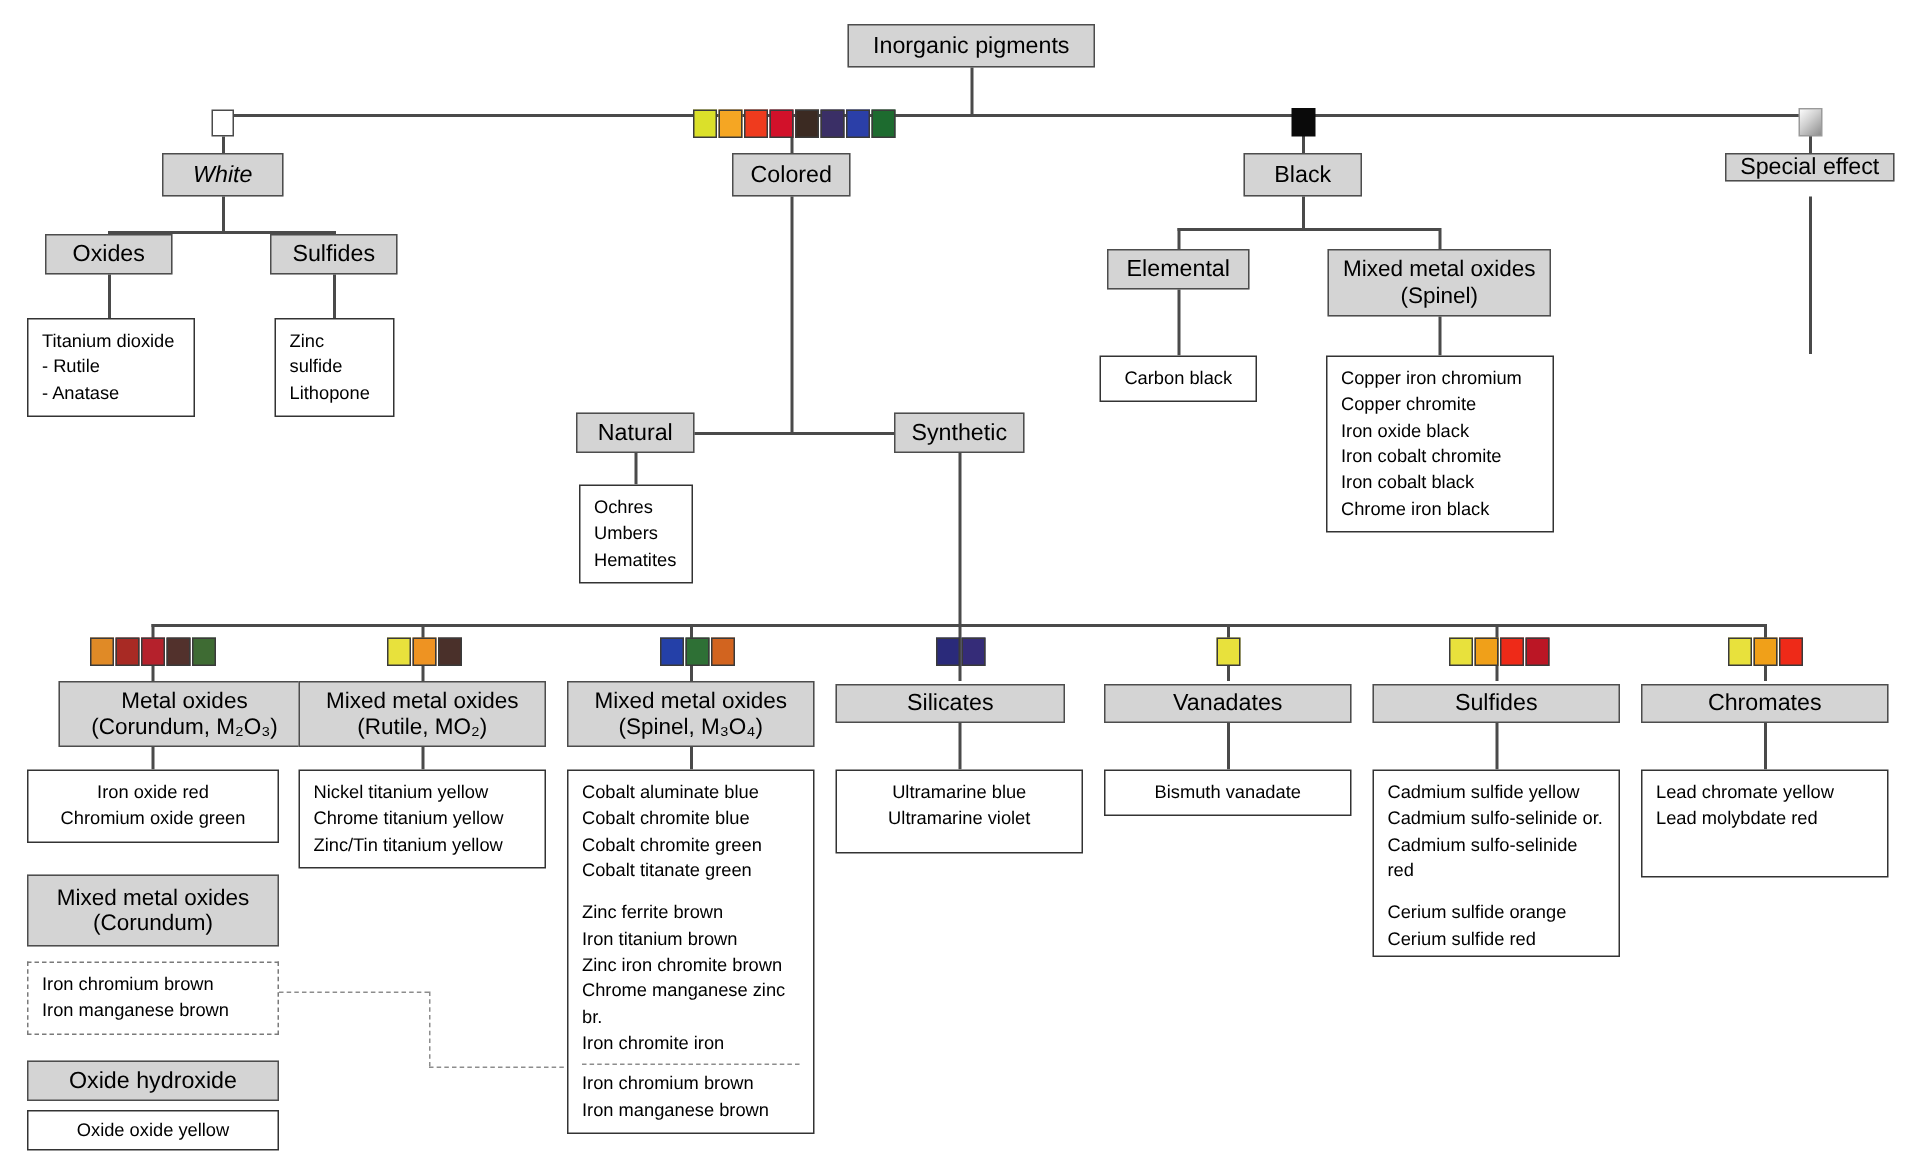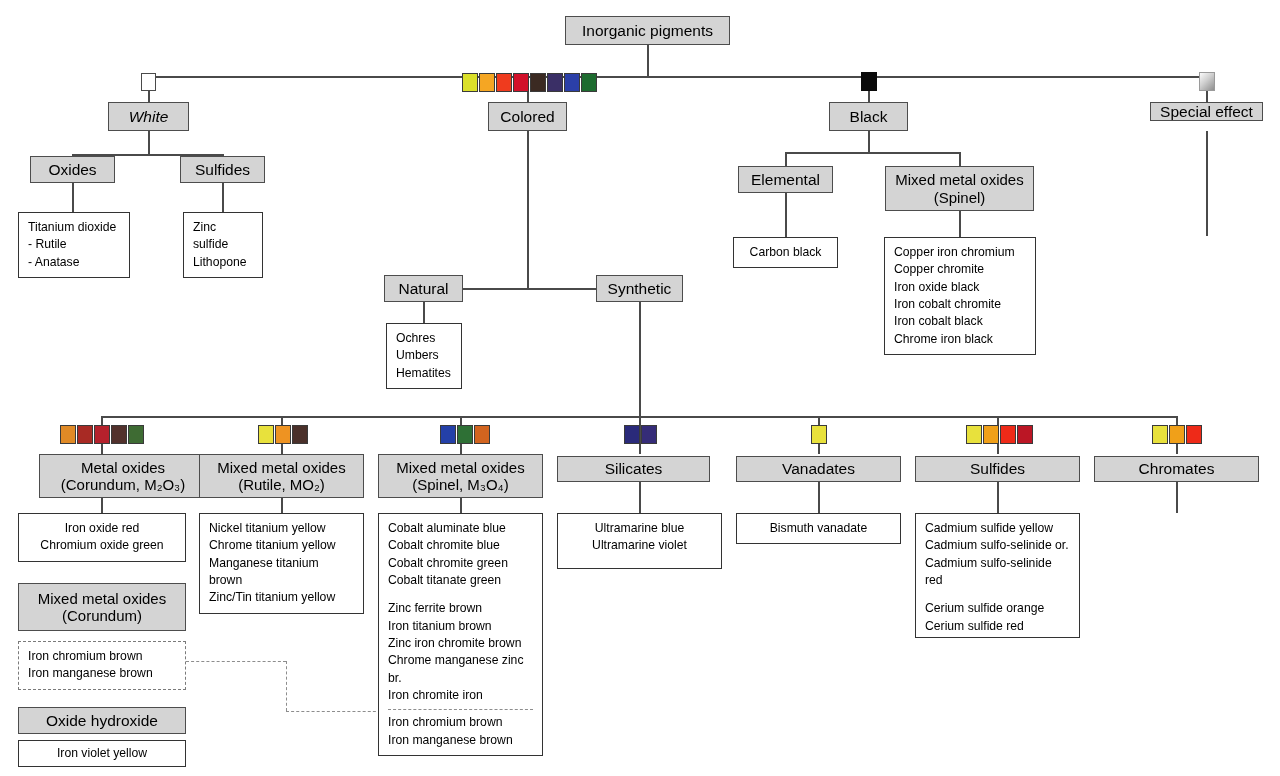--- a/index.html
+++ b/index.html
@@ -182,41 +182,40 @@
   </div>
   <div class="dashed" style="left:18px;top:641px;width:168px;">
     <div>Iron chromium brown</div>
     <div>Iron manganese brown</div>
   </div>
 
   <div class="node cat" style="left:18px;top:707px;width:168px;height:27px;">
     <span>Oxide hydroxide</span>
   </div>
   <div class="leaf center" style="left:18px;top:740px;width:168px;padding:4px 9px;">
-    <div>Iron violet yellow</div>
+    <div>Oxide oxide yellow</div>
   </div>
 
   <div class="dln dlnh" style="left:186px;top:661px;width:100px;"></div>
   <div class="dln dlnv" style="left:286px;top:661px;height:50px;"></div>
   <div class="dln dlnh" style="left:286px;top:711px;width:95px;"></div>
 
   <div class="sw" style="left:258px;top:425px;">
     <i style="background:#e8e13c"></i>
     <i style="background:#ee9322"></i>
     <i style="background:#4a302a"></i>
   </div>
   <div class="node cat2" style="left:199px;top:454px;width:165px;height:44px;">
     <span>Mixed metal oxides</span>
     <span>(Rutile, MO₂)</span>
   </div>
   <div class="ln lnv" style="left:281px;top:498px;height:15px;"></div>
   <div class="leaf" style="left:199px;top:513px;width:165px;">
     <div>Nickel titanium yellow</div>
     <div>Chrome titanium yellow</div>
-    <div>Manganese titanium brown</div>
     <div>Zinc/Tin titanium yellow</div>
   </div>
 
   <div class="sw" style="left:440px;top:425px;">
     <i style="background:#2440a8"></i>
     <i style="background:#2e7035"></i>
     <i style="background:#d2641f"></i>
   </div>
   <div class="node cat2" style="left:378px;top:454px;width:165px;height:44px;">
     <span>Mixed metal oxides</span>
@@ -284,14 +283,18 @@
 
   <div class="sw" style="left:1152px;top:425px;">
     <i style="background:#e8e13c"></i>
     <i style="background:#f0a019"></i>
     <i style="background:#ee2a18"></i>
   </div>
   <div class="node cat" style="left:1094px;top:456px;width:165px;height:26px;">
     <span>Chromates</span>
   </div>
   <div class="ln lnv" style="left:1176px;top:482px;height:31px;"></div>
+  <div class="leaf" style="left:1094px;top:513px;width:165px;height:72px;">
+    <div>Lead chromate yellow</div>
+    <div>Lead molybdate red</div>
+  </div>
 
 </div>
 
 </body></html>

